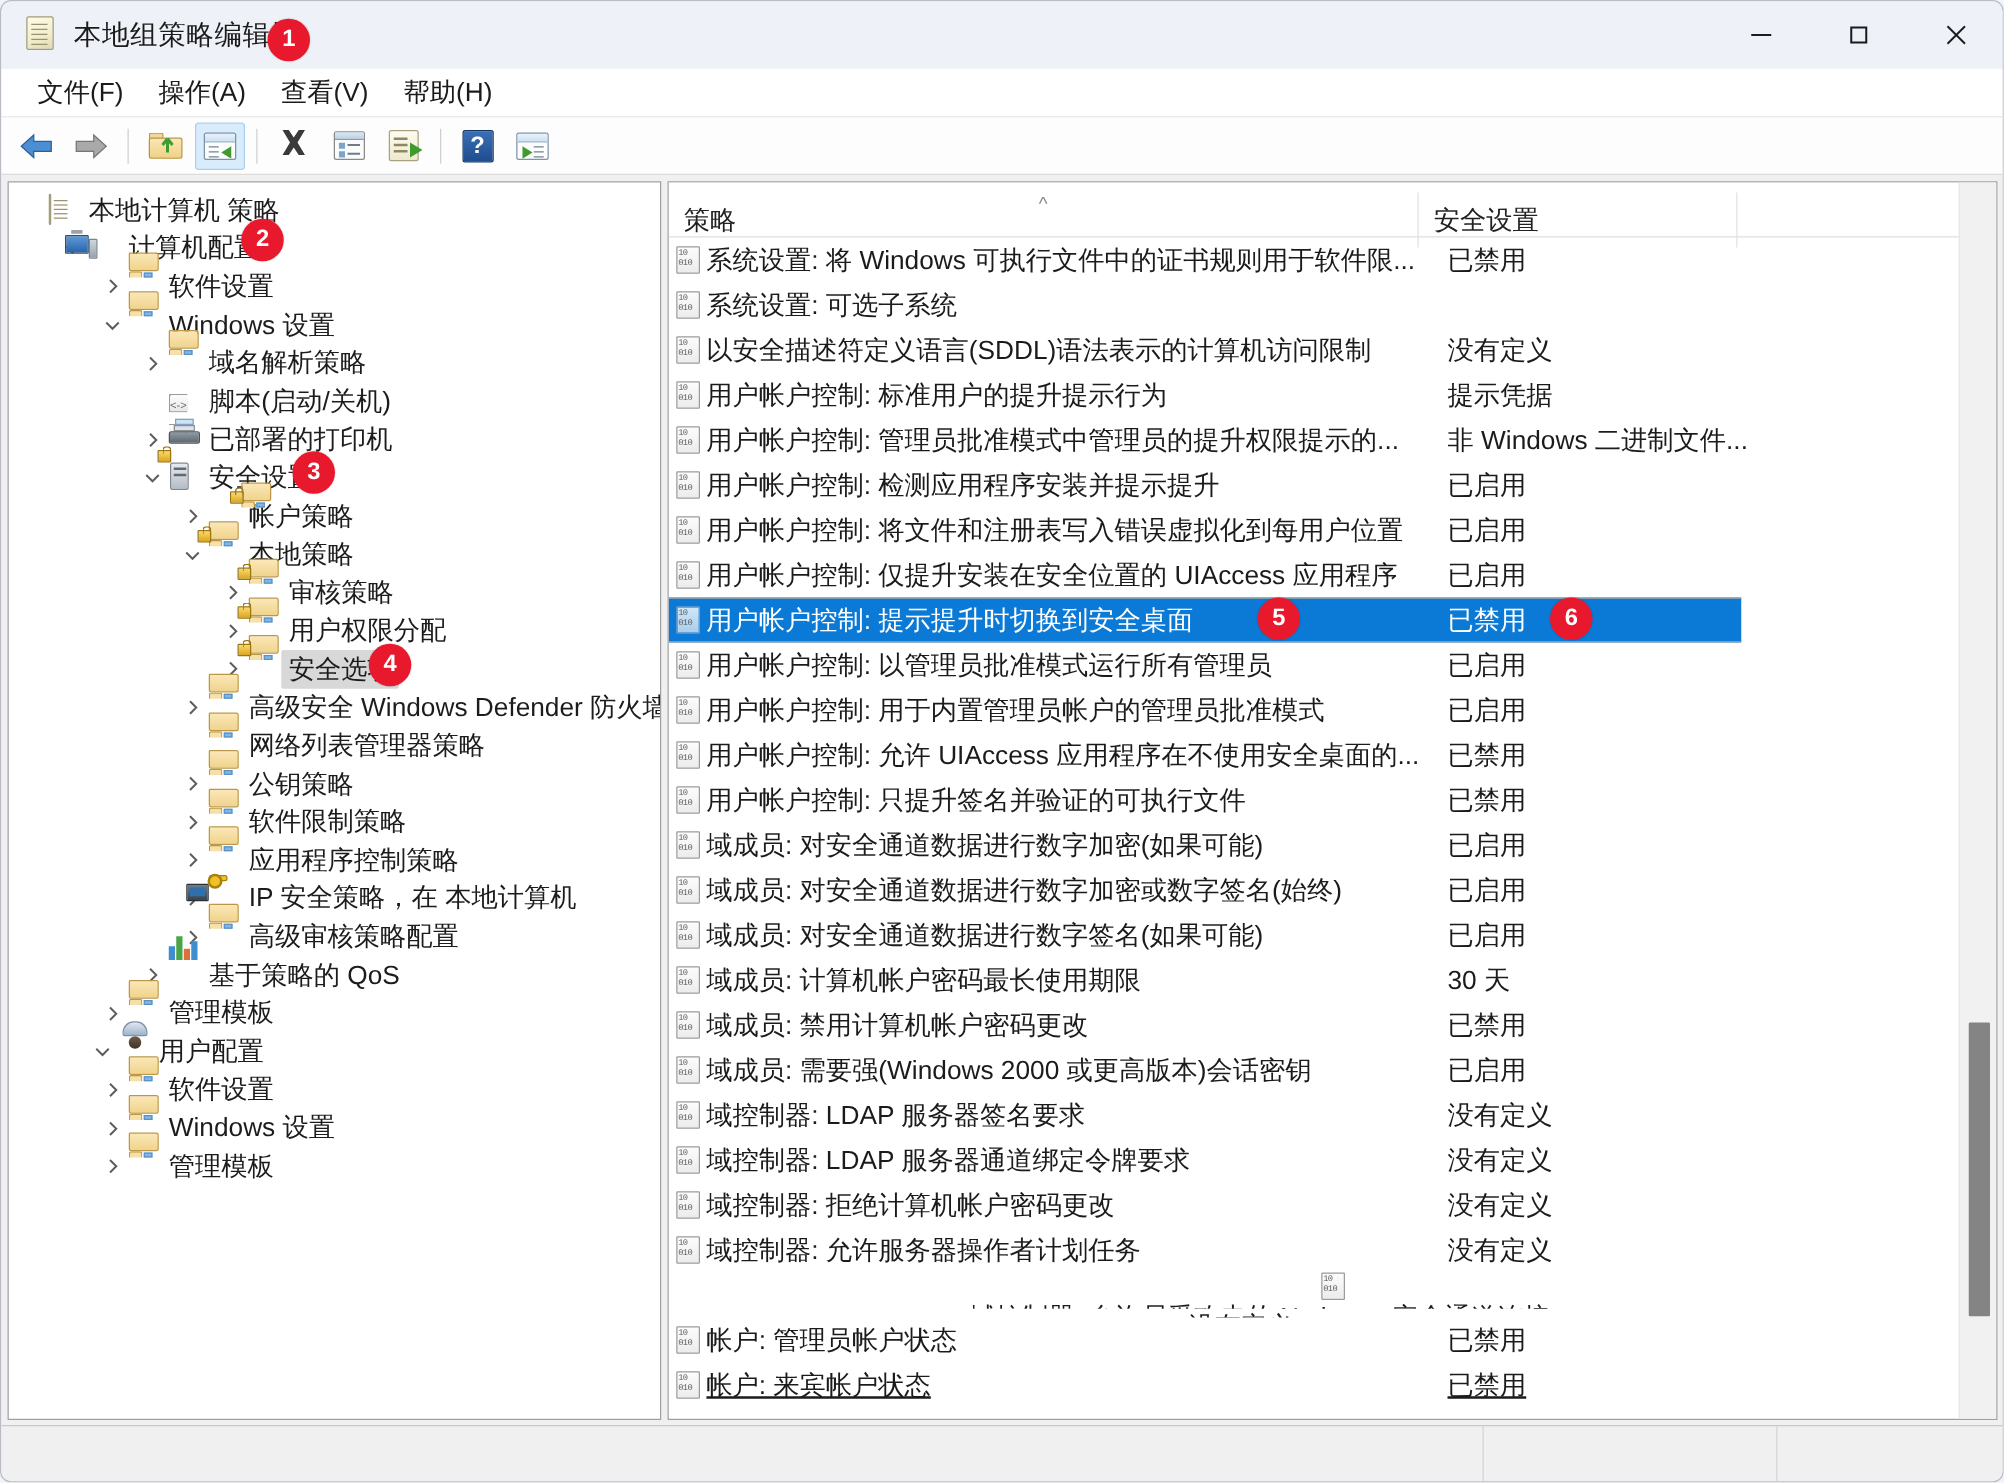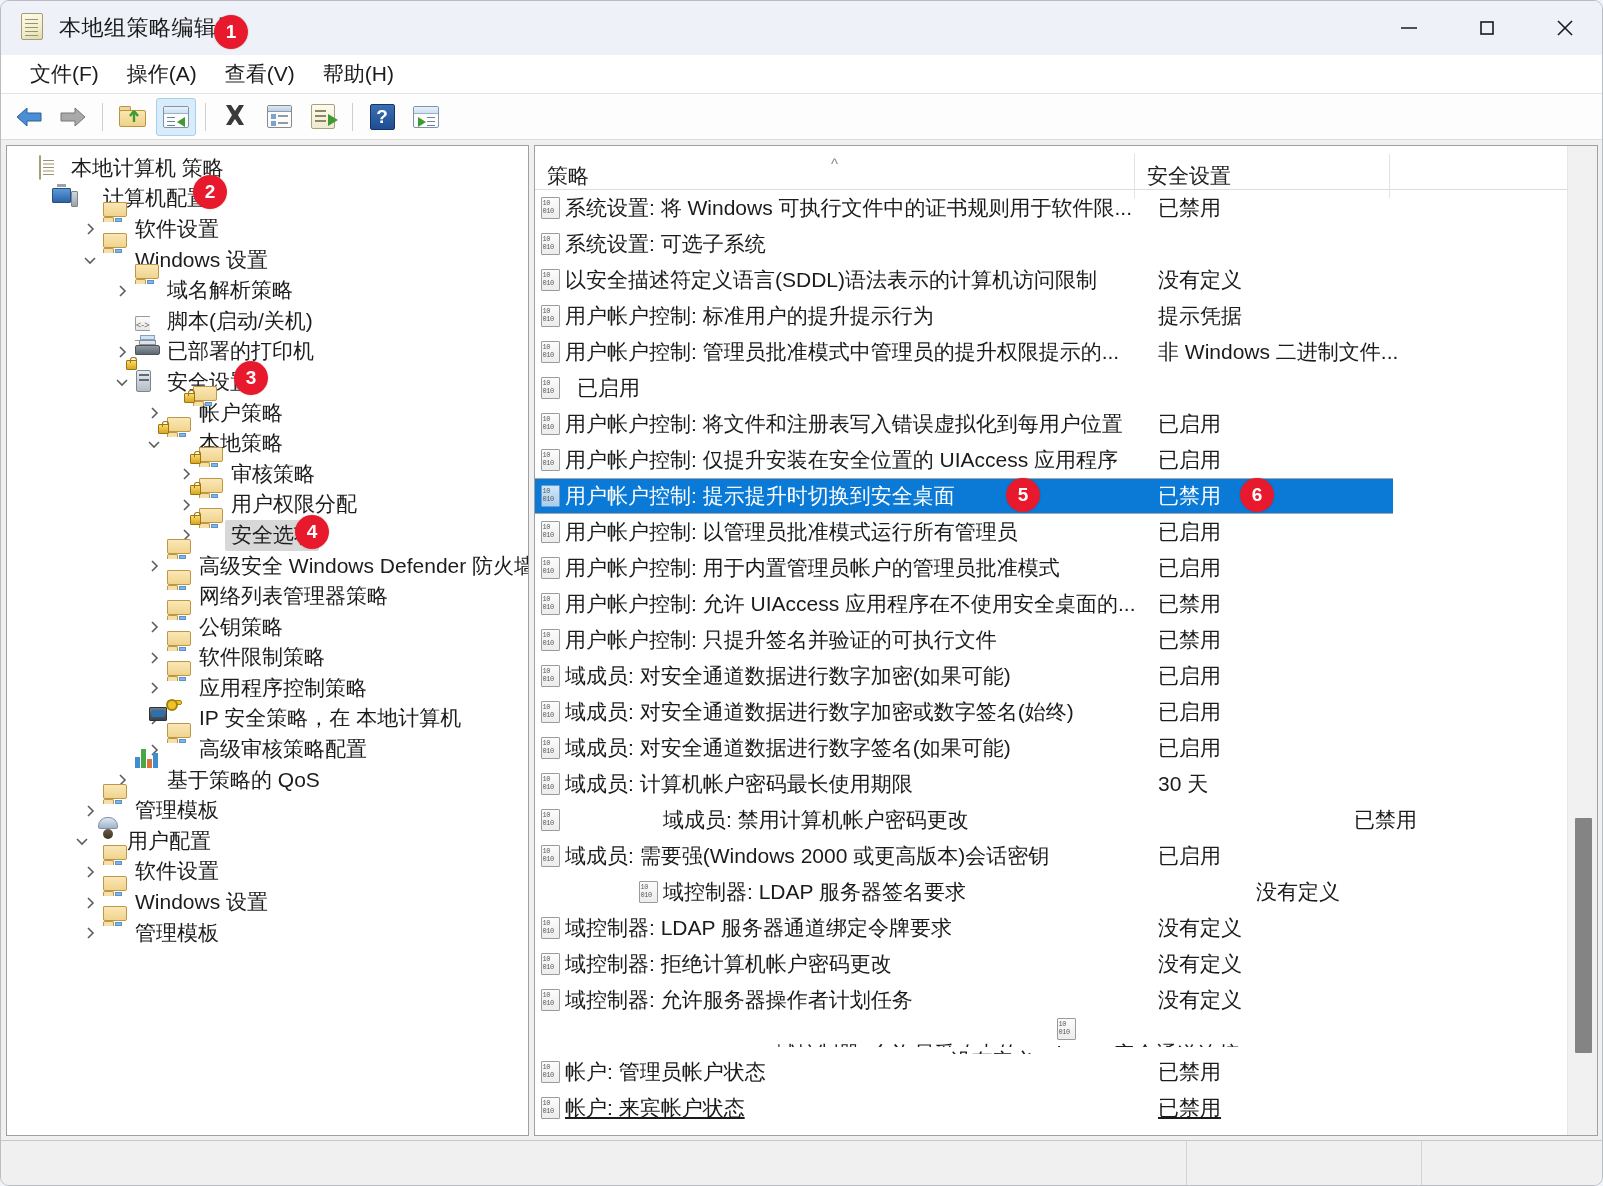--- a/index.html
+++ b/index.html
@@ -743,20 +743,21 @@
             <span class="c-icon" style="position: relative;">
               <span class="pol-ico"></span>
             </span>
             <span class="c-name" style="position: relative;">用户帐户控制: 管理员批准模式中管理员的提升权限提示的...</span>
             <span class="c-val" style="position: relative;">非 Windows 二进制文件...</span>
           </div>
           <div class="lrow" style="position: relative;">
             <span class="c-icon" style="position: relative;">
               <span class="pol-ico"></span>
             </span>
+            <span class="c-name" style="position: relative;">用户帐户控制: 检测应用程序安装并提示提升</span>
             <span class="c-val" style="position: relative;">已启用</span>
           </div>
           <div class="lrow" style="position: relative;">
             <span class="c-icon" style="position: relative;">
               <span class="pol-ico"></span>
             </span>
             <span class="c-name" style="position: relative;">用户帐户控制: 将文件和注册表写入错误虚拟化到每用户位置</span>
             <span class="c-val" style="position: relative;">已启用</span>
           </div>
           <div class="lrow" style="position: relative;">
@@ -823,35 +824,35 @@
             <span class="c-name" style="position: relative;">域成员: 对安全通道数据进行数字签名(如果可能)</span>
             <span class="c-val" style="position: relative;">已启用</span>
           </div>
           <div class="lrow" style="position: relative;">
             <span class="c-icon" style="position: relative;">
               <span class="pol-ico"></span>
             </span>
             <span class="c-name" style="position: relative;">域成员: 计算机帐户密码最长使用期限</span>
             <span class="c-val" style="position: relative;">30 天</span>
           </div>
-          <div class="lrow" style="position: relative; justify-content: space-between;">
+          <div class="lrow" style="position: relative;">
             <span class="c-icon" style="position: relative;">
               <span class="pol-ico"></span>
             </span>
             <span class="c-name" style="position: relative;">域成员: 禁用计算机帐户密码更改</span>
             <span class="c-val" style="position: relative;">已禁用</span>
           </div>
           <div class="lrow" style="position: relative;">
             <span class="c-icon" style="position: relative;">
               <span class="pol-ico"></span>
             </span>
             <span class="c-name" style="position: relative;">域成员: 需要强(Windows 2000 或更高版本)会话密钥</span>
             <span class="c-val" style="position: relative;">已启用</span>
           </div>
-          <div class="lrow" style="position: relative; justify-content: center;">
+          <div class="lrow" style="position: relative;">
             <span class="c-icon" style="position: relative;">
               <span class="pol-ico"></span>
             </span>
             <span class="c-name" style="position: relative;">域控制器: LDAP 服务器签名要求</span>
             <span class="c-val" style="position: relative;">没有定义</span>
           </div>
           <div class="lrow" style="position: relative;">
             <span class="c-icon" style="position: relative;">
               <span class="pol-ico"></span>
             </span>

